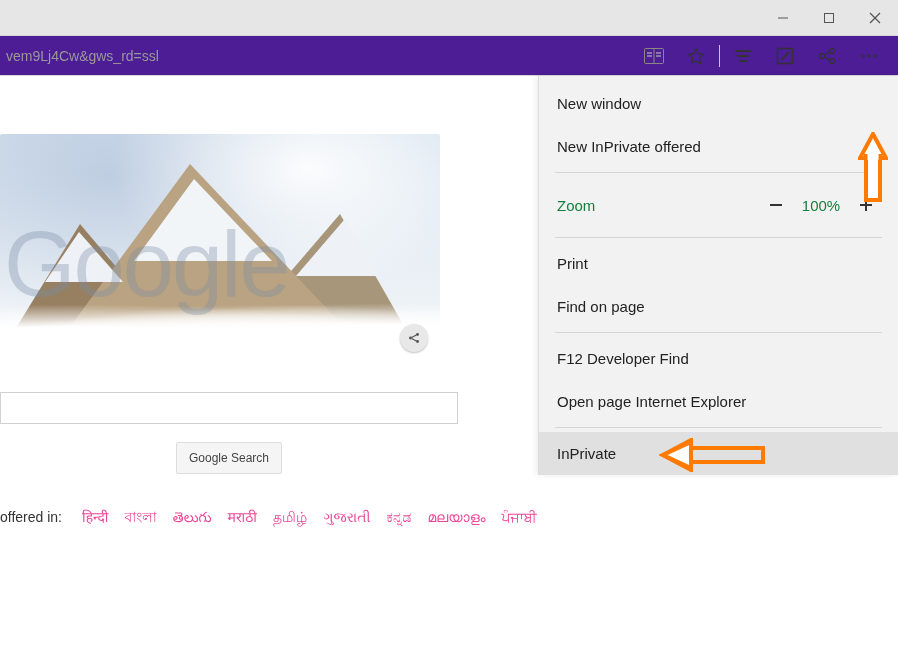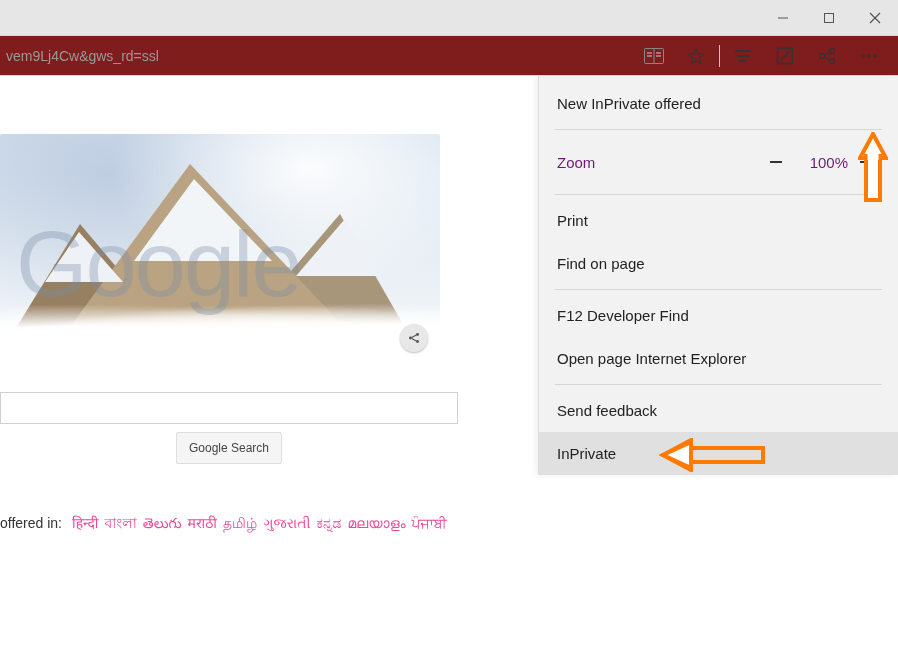--- a/index.html
+++ b/index.html
@@ -29,21 +29,21 @@
       display: flex;
       align-items: center;
       justify-content: center;
       font-size: 14px;
       color: #555;
       cursor: pointer;
     }
     .win-btn svg { display:block; }
     .addressbar {
       height: 40px;
-      background: #7f1d1d;
+      background: #4c1d95;
       display: flex;
       align-items: center;
       border-bottom: 1px solid #d6d6d6;
       padding: 0 8px 0 0;
     }
     .url {
       flex: 0 0 auto;
       padding: 0 6px;
       color: #999;
       font-size: 14px;
@@ -110,51 +110,51 @@
       border-bottom:50px solid #eef2f6; }
     .snow3 { position:absolute; right:60px; top:86px; width:0; height:0;
       border-left:48px solid transparent; border-right:36px solid transparent;
       border-bottom:56px solid #eef2f6; }
     .clouds-low { position:absolute; left:-20px; right:-20px; bottom:-30px; height:90px;
       background: radial-gradient(ellipse at 20% 50%, #fff 35%, rgba(255,255,255,0) 70%),
                   radial-gradient(ellipse at 60% 55%, #fff 35%, rgba(255,255,255,0) 70%),
                   radial-gradient(ellipse at 90% 50%, #fff 38%, rgba(255,255,255,0) 72%);
     }
     .google-wm {
-      position: absolute; left: 16px; top: 78px;
+      position: absolute; left: 4px; top: 78px;
       font-size: 92px; font-weight: 400; color: rgba(120,140,165,0.35);
       font-family: "Product Sans", Arial, sans-serif; letter-spacing: -2px;
       pointer-events:none; user-select:none;
     }
     .share-badge {
       position:absolute; right:12px; bottom:12px;
       width:28px; height:28px; border-radius:50%;
       background:#e8e8e8; display:flex; align-items:center; justify-content:center;
       color:#555; box-shadow: 0 1px 2px rgba(0,0,0,0.25);
     }
     .search-box {
       width: 458px; height: 32px;
       border: 1px solid #d0d0d0;
       margin-top: 28px;
       background:#fff;
     }
     .buttons-row {
-      margin-top: 8px;
+      margin-top: 18px;
       width: 458px;
       display:flex; gap:28px; justify-content:center;
     }
     .g-btn {
       background:#f5f5f5; border:1px solid #ddd;
       font-size:12px; color:#444;
       padding:8px 12px; border-radius:2px; cursor:pointer;
     }
     .lang-row {
-      margin-top: 48px;
+      margin-top: 32px;
       font-size: 14px; color:#333;
-      display:flex; flex-wrap:wrap; gap:8px 6px; align-items:baseline;
+      display:flex; flex-wrap:wrap; gap:8px 16px; align-items:baseline;
     }
     .lang-row .lead { color:#333; margin-right:4px; }
     .lang-row a { color:#ec4899; text-decoration:none; cursor:pointer; }
 
     
     .menu {
       position: absolute;
       top: 0;
       right: 0;
       width: 360px;
@@ -169,28 +169,28 @@
       color: #222;
       cursor: pointer;
     }
     .menu-divider {
       height: 1px; background:#d6d6d6;
       margin: 4px 16px;
     }
     .zoom-row {
       display:flex; align-items:center;
       padding: 10px 14px 10px 18px;
-      font-size: 15px; color:#701a75;
+      font-size: 15px; color:#15803d;
     }
     .zoom-row .zlabel { flex:1; }
     .zoom-btn {
       width:36px; height:36px; display:flex; align-items:center; justify-content:center;
       color:#333; cursor:pointer;
     }
-    .zoom-val { width:54px; text-align:right; font-size:15px; }
+    .zoom-val { width:54px; text-align:center; font-size:15px; }
     .menu-item.highlight { background:#e0e0e0; }
 
     
     .arrow-up {
       position:absolute;
       top: 56px;
       right: 10px;
       pointer-events:none;
     }
     .arrow-right {
@@ -310,20 +310,21 @@
       <a>मराठी</a>
       <a>தமிழ்</a>
       <a>ગુજરાતી</a>
       <a>ಕನ್ನಡ</a>
       <a>മലയാളം</a>
       <a>ਪੰਜਾਬੀ</a>
     </div>
   </div>
 
   <div class="menu">
+    <div class="menu-item">New window</div>
     <div class="menu-item">New InPrivate offered</div>
     <div class="menu-divider"></div>
     <div class="zoom-row">
       <span class="zlabel">Zoom</span>
       <span class="zoom-btn">
         <svg width="18" height="18" viewBox="0 0 18 18">
             <line x1="3" y1="9" x2="15" y2="9" stroke="#333" stroke-width="2"></line>
           </svg>
       </span>
       <span class="zoom-val">100%</span>
@@ -334,21 +335,20 @@
           </svg>
       </span>
     </div>
     <div class="menu-divider"></div>
     <div class="menu-item">Print</div>
     <div class="menu-item">Find on page</div>
     <div class="menu-divider"></div>
     <div class="menu-item">F12 Developer Find</div>
     <div class="menu-item">Open page Internet Explorer</div>
     <div class="menu-divider"></div>
-    <div class="menu-item">Send feedback</div>
     <div class="menu-item highlight" style="position:relative;">
       <span>InPrivate</span>
       <span class="arrow-right" style="left:120px; top:6px;">
         <svg width="110" height="34" viewBox="0 0 110 34">
           <rect x="28" y="10" width="76" height="14" fill="none" stroke="#ff7a00" stroke-width="4"></rect>
           <polygon points="4,17 32,2 32,10 32,24 32,32" fill="none" stroke="#ff7a00" stroke-width="4"></polygon>
           <polygon points="4,17 32,4 32,30" fill="#fff" stroke="#ff7a00" stroke-width="4"></polygon>
         </svg>
       </span>
     </div>

